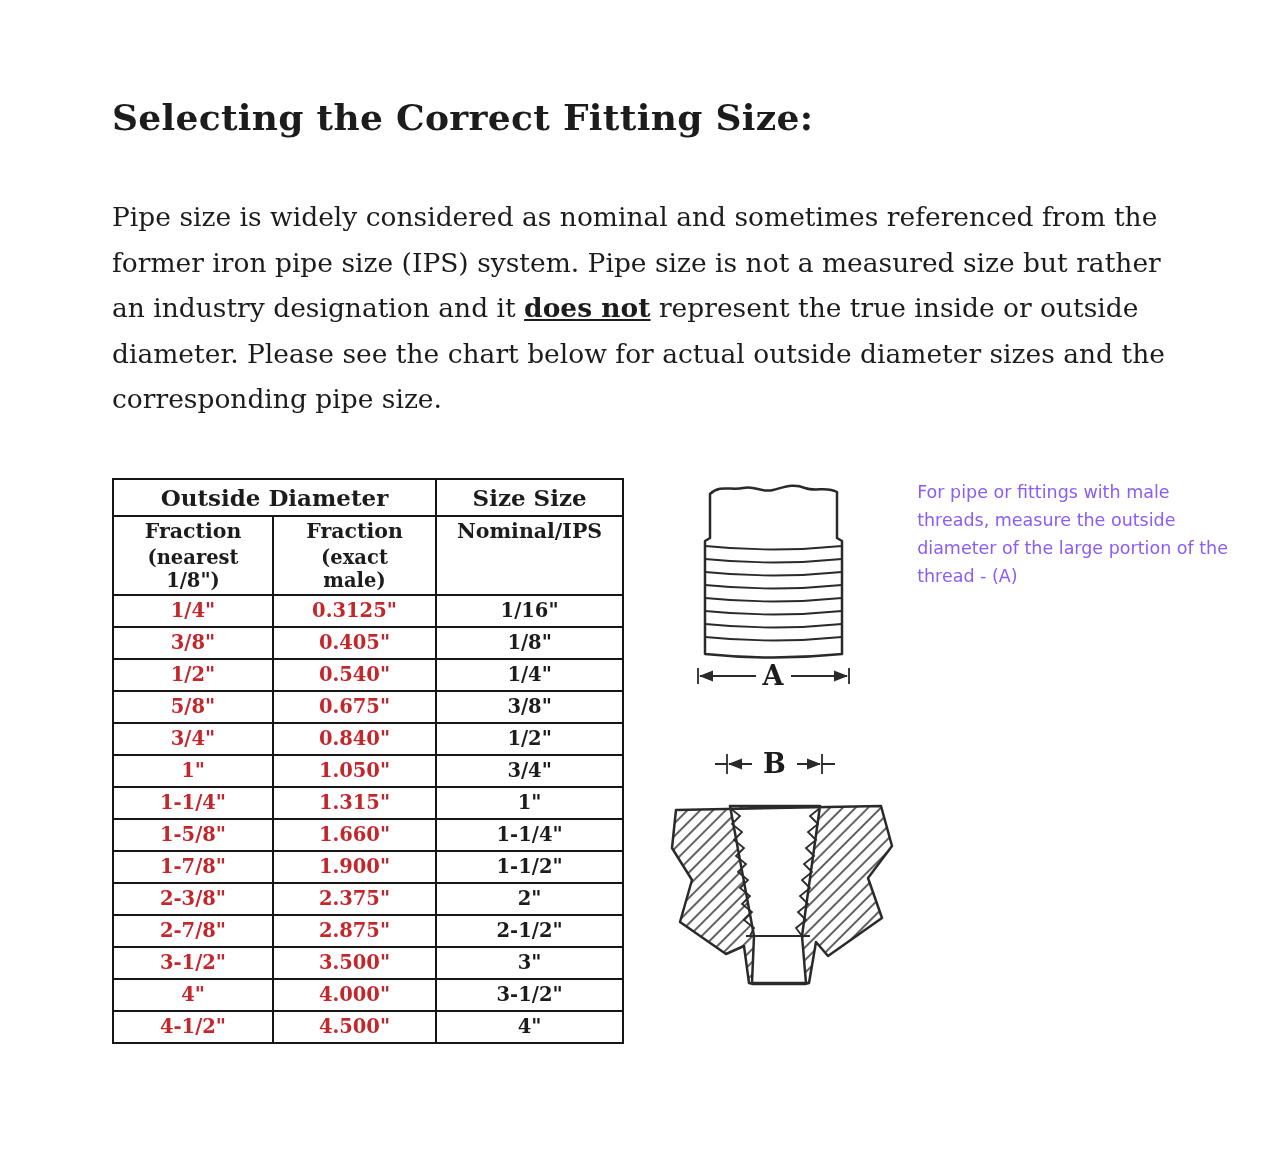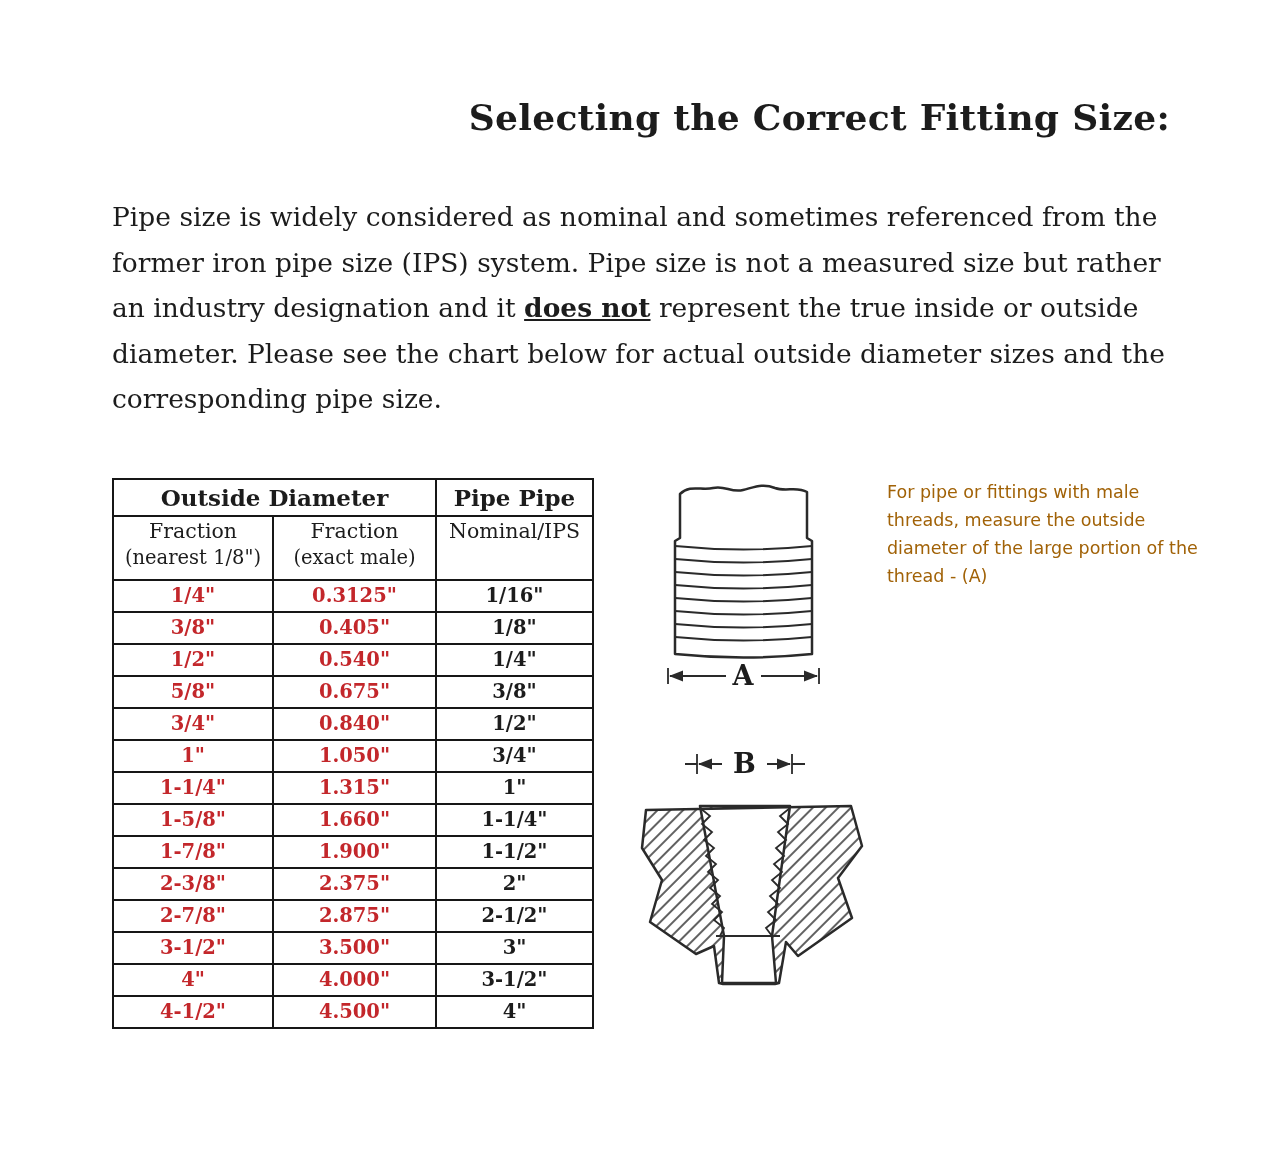--- a/index.html
+++ b/index.html
@@ -3,54 +3,54 @@
 <meta charset="utf-8">
 <style>
   :root { --red:#c3272b; --ink:#1c1c1c; }
   * { box-sizing:border-box; }
   body {
     margin:0; width:1275px; height:1161px; background:#ffffff;
     font-family:"DejaVu Serif", serif; color:var(--ink); overflow:hidden;
   }
   .container { padding:96px 105px 0 112px; }
   .page-title {
-    font-size:36px; font-weight:700; text-align:right;
+    font-size:36px; font-weight:700; text-align:left;
     margin:0 0 56px 0; letter-spacing:.3px;
   }
   .intro {
     font-size:26.5px; line-height:1.72; margin:0 0 56px 0;
   }
   .intro .emph { font-weight:700; text-decoration:underline;text-align:right; }
 
   .figure-row { display:flex; align-items:flex-start; }
 
   
   table.size-chart { border-collapse:collapse; flex:0 0 auto; }
   table.size-chart th, table.size-chart td {
-    border:2px solid #161616; text-align:center; padding:2px 4px;
+    border:2px solid #161616; text-align:center; padding:2px 20px;
   }
   .col-f { width:160px; } .col-d { width:163px; } .col-p { width:157px; }
   th.group { font-size:23px; font-weight:700; height:37px; }
-  th.sub { font-weight:400; height:64px; vertical-align:top; padding-top:5px; }
+  th.sub { font-weight:700; height:64px; vertical-align:top; padding-top:5px; }
   th.sub .l1 { font-size:20.5px; }
   th.sub .l2 { font-size:19.5px; margin-top:3px; }
   td.val { font-weight:700; font-size:19.5px; height:32px; }
   td.red { color:var(--red); }
 
   
   .right-part { display:flex; flex-direction:column; margin-left:46px; }
   .pair { display:flex; align-items:flex-start; }
   .pair + .pair { margin-top:58px; }
   .diagram-col { flex:0 0 235px; }
   .male-svg { margin-left:26px; display:block; }
   .female-svg { margin-left:0; display:block; }
   .note {
     flex:0 0 318px; margin-left:12px;
     font-family:"DejaVu Sans", sans-serif;
-    font-size:17.5px; line-height:1.6; color:#a16207;
+    font-size:17.5px; line-height:1.6; color:#8b5cf6;
   }
   svg .line { stroke:#2a2a2a; stroke-width:2.5; fill:none; stroke-linejoin:round; stroke-linecap:round; }
   svg .thin { stroke:#2a2a2a; stroke-width:1.8; fill:none; }
   svg .arrow { fill:#2a2a2a; stroke:none; }
   svg text.dim {
     font-family:"DejaVu Serif", serif; font-weight:700; font-size:27px; fill:#1c1c1c;
   }
 </style>
 </head>
 <body>
@@ -65,21 +65,21 @@
 
     <table class="size-chart">
       <colgroup>
           <col class="col-f">
           <col class="col-d">
           <col class="col-p">
         </colgroup>
       <thead>
         <tr>
           <th class="group" colspan="2">Outside Diameter</th>
-          <th class="group">Pipe Pipe</th>
+          <th class="group">Size Size</th>
         </tr>
         <tr>
           <th class="sub">
             <div class="l1">Fraction</div>
             <div class="l2">(nearest 1/8")</div>
           </th>
           <th class="sub">
             <div class="l1">Fraction</div>
             <div class="l2">(exact male)</div>
           </th>

